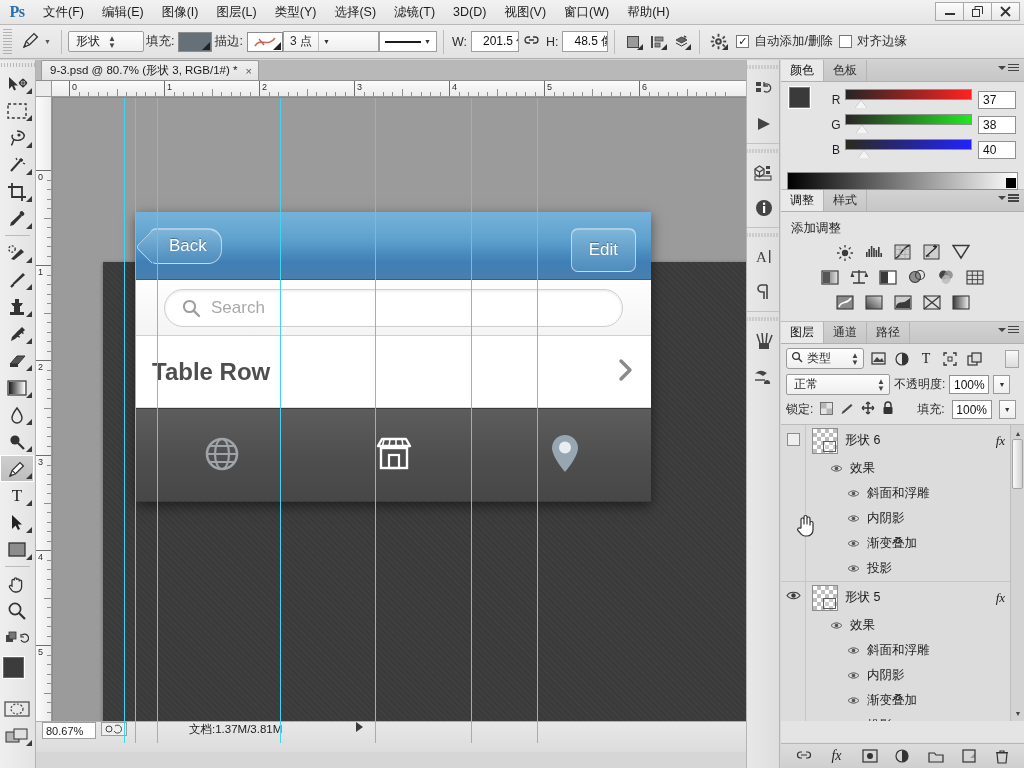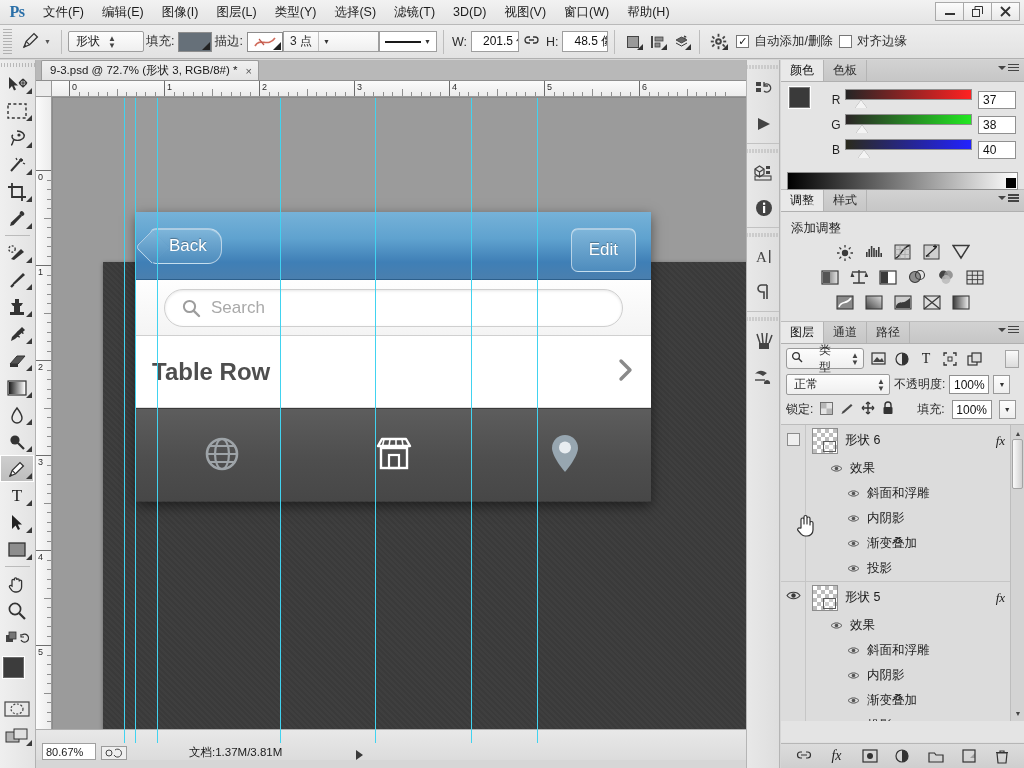--- a/index.html
+++ b/index.html
@@ -337,21 +337,21 @@
   
   .adj-title { font-size: 12.5px; color: #1c1c1c; margin: 2px 0 6px 2px; }
   .adjrow { display: flex; justify-content: center; gap: 9px; margin-bottom: 7px; }
   .adj-icon { width: 20px; height: 18px; display: flex; align-items: center; justify-content: center; }
 
   
   .lrow1 { display: flex; align-items: center; gap: 4px; padding: 4px 5px 3px 5px; }
   .filterbox {
     height: 21px; width: 78px; border: 1px solid #9a9a9a; border-radius: 3px;
     background: linear-gradient(#fdfdfd,#efefef); display: flex; align-items: center;
-    padding: 0 4px; font-size: 12px; gap: 16px;
+    padding: 0 4px; font-size: 12px; gap: 4px;
   }
   .filterbox .spin { font-size: 8px; line-height: 7px; margin-left: auto; color: #444; }
   .ltog { width: 20px; height: 20px; display: flex; align-items: center; justify-content: center; }
   .lrow2 { display: flex; align-items: center; gap: 4px; padding: 2px 5px; }
   .blendsel {
     width: 104px; height: 21px; border: 1px solid #9a9a9a; background: linear-gradient(#fdfdfd,#efefef);
     display: flex; align-items: center; padding: 0 4px 0 7px; font-size: 12px; border-radius: 2px;
   }
   .blendsel .spin { margin-left: auto; font-size: 8px; line-height: 7px; color: #444; }
   .lrow2 .lbl { font-size: 12px; white-space: nowrap; }
@@ -405,23 +405,23 @@
 
   .panel-footer {
     position: absolute; left: 781px; bottom: 0; width: 243px; height: 25px;
     background: linear-gradient(#dcdcdc,#cfcfcf); border-top: 1px solid #b6b6b6;
     display: flex; align-items: center; justify-content: center; gap: 15px;
   }
   .pf-icon { width: 18px; height: 18px; display: flex; align-items: center; justify-content: center; }
 
   
   .statusbar {
-    position: absolute; left: 36px; bottom: 8px; width: 710px; height: 31px;
+    position: absolute; left: 36px; bottom: 16px; width: 710px; height: 31px;
     background: linear-gradient(#e8e8e8,#dcdcdc); border-top: 1px solid #aeaeae;
-    display: flex; align-items: flex-end; font-size: 11.5px; color: #1c1c1c;
+    display: flex; align-items: flex-start; font-size: 11.5px; color: #1c1c1c;
   }
   .zoombox {
     width: 54px; height: 17px; margin-left: 6px; background: #fff; border: 1px solid #a0a0a0;
     display: flex; align-items: center; padding-left: 3px; font-size: 11px;
   }
   .statusbar .docinfo { margin-left: 62px; }
   .statusbar .playtri {
     margin-left: 74px; border-left: 7px solid #3a3a3a;
     border-top: 5px solid transparent; border-bottom: 5px solid transparent;
   }
@@ -566,21 +566,21 @@
       <span class="txt">自动添加/删除</span>
     </label>
     <label class="chk">
       <span class="box"></span>
       <span class="txt">对齐边缘</span>
     </label>
   </div>
 
   <div class="tabbar">
     <div class="doctab">
-      <span>9-3.psd @ 72.7% (形状 3, RGB/8#) *</span>
+      <span>9-3.psd @ 80.7% (形状 3, RGB/1#) *</span>
       <span class="x">×</span>
     </div>
   </div>
 
   <div class="canvaswrap">
     <div class="ruler-corner"></div>
     <div class="ruler-h" id="rh">
         <div class="rtick" style="left: 33px; top: 0px; width: 1px; height: 15px;"></div>
         <div class="rlabel" style="left: 36px; top: 1px;">0</div>
         <div class="rtick" style="left: 42.5px; top: 11px; width: 1px; height: 4px; opacity: 0.75;"></div>

